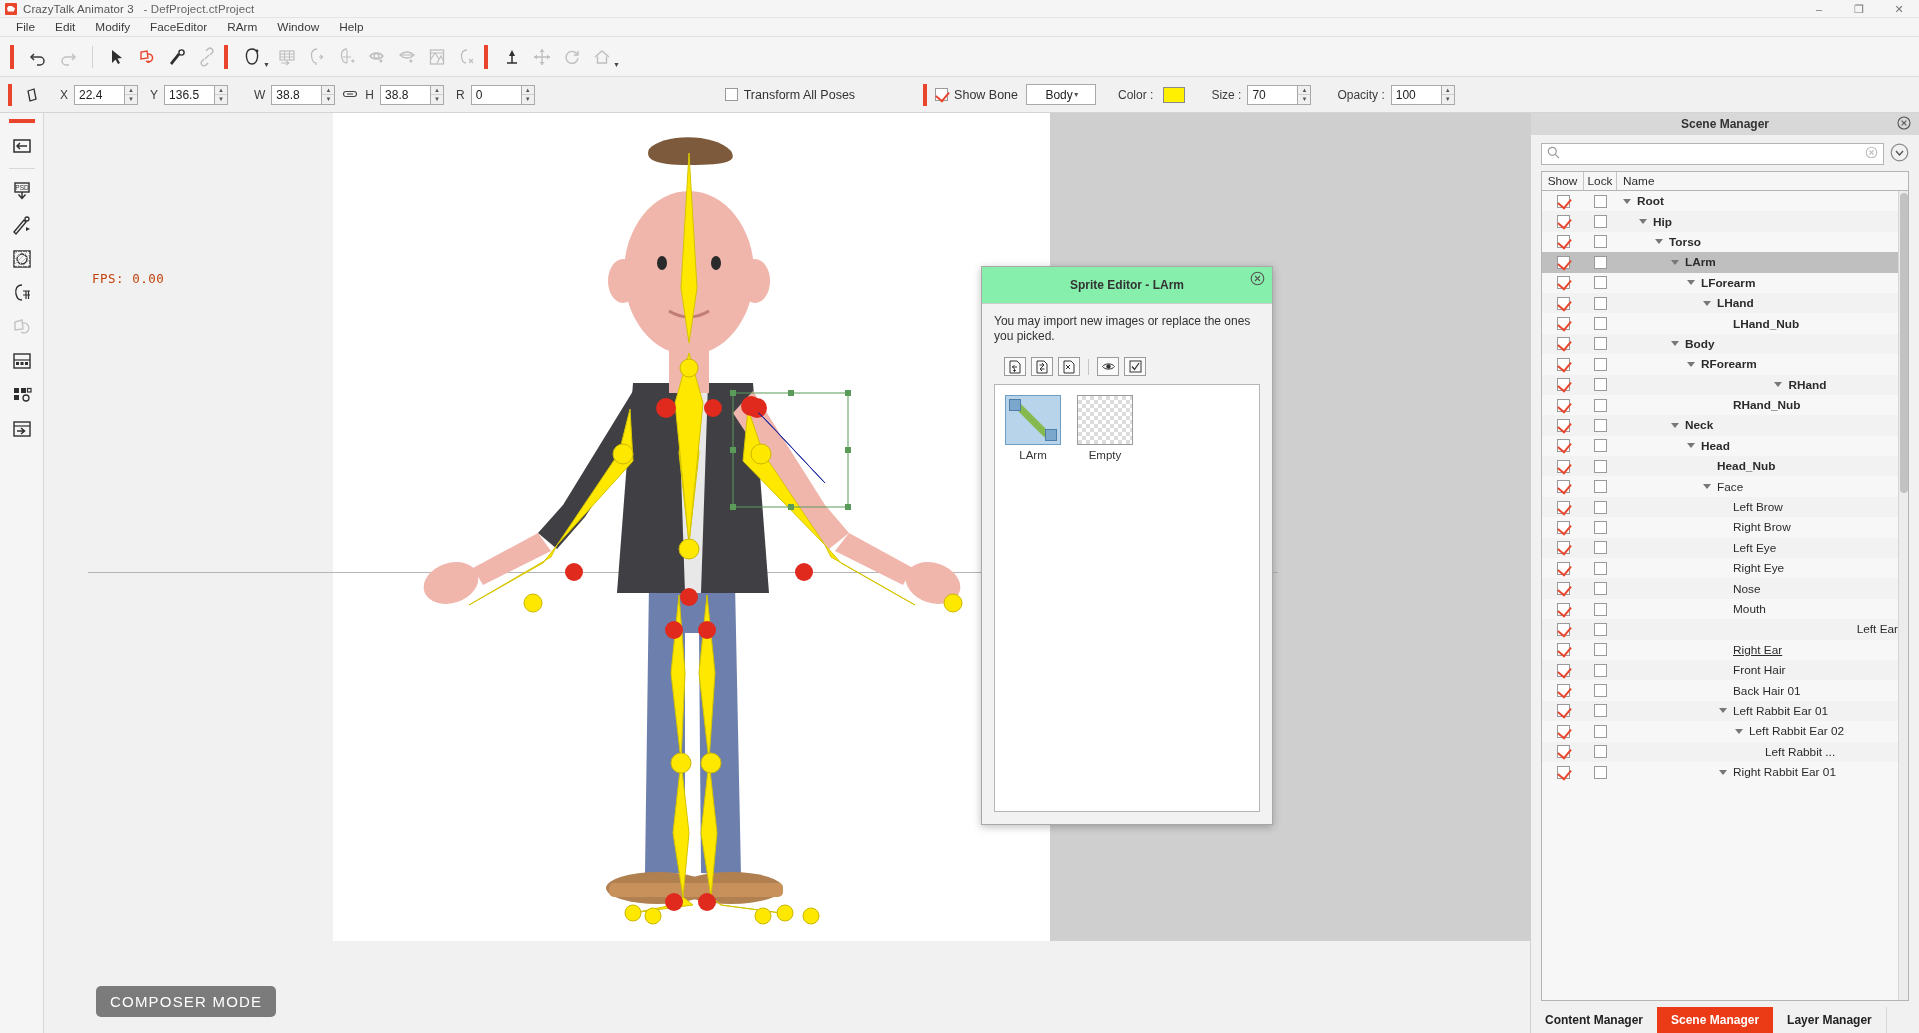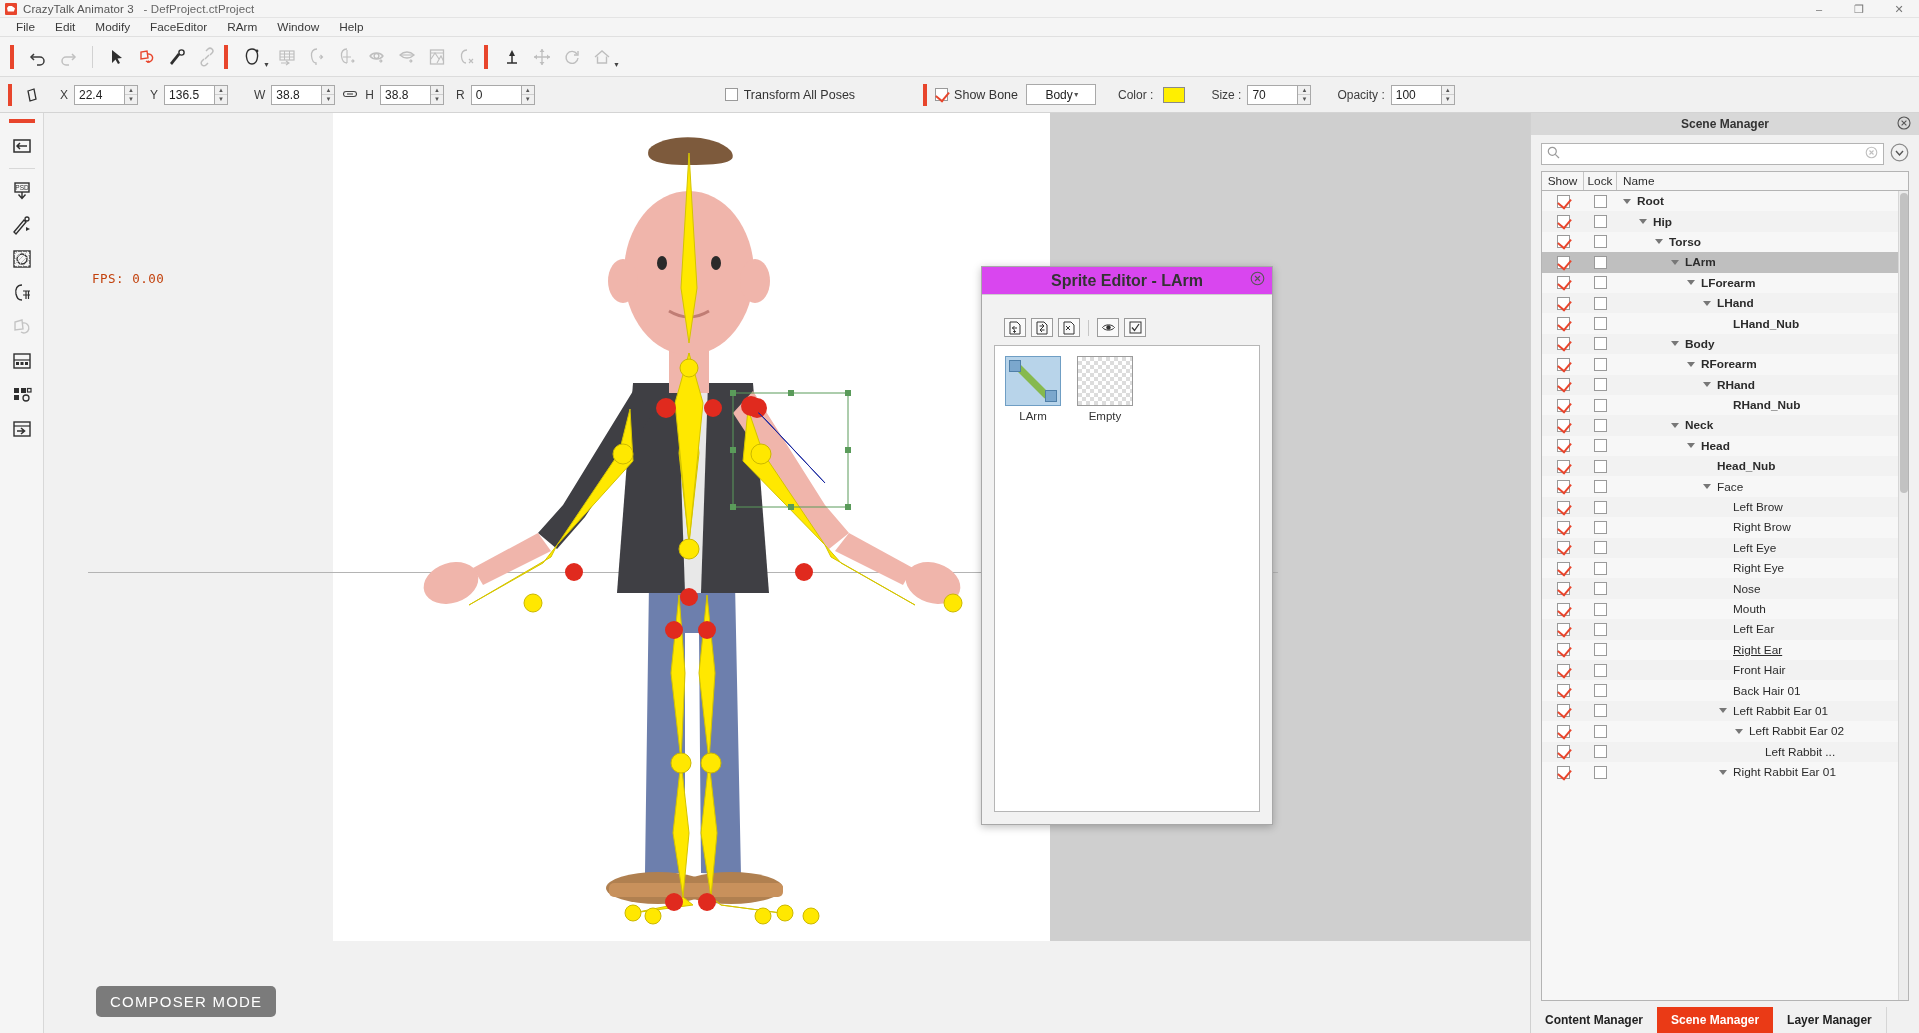--- a/index.html
+++ b/index.html
@@ -107,23 +107,23 @@
   }
   .guide-h { position:absolute; left:44px; top:459px; width:1190px; height:1px;
              background:#b4b4b4; }
 
   
   .dlg {
     position:absolute; left:937px; top:153px; width:292px; height:559px;
     background:#f2f2f2; border:1px solid #a8a8a8; box-shadow:0 2px 8px rgba(0,0,0,.25);
     display:flex; flex-direction:column;
   }
-  .dlg-title { height:28px; background:#d946ef; border-bottom:1px solid #cdcdcd;
+  .dlg-title { height:37px; background:#86efac; border-bottom:1px solid #cdcdcd;
                display:flex; align-items:center; justify-content:center; position:relative;
-               font-size:16px; font-weight:bold; color:#333; }
+               font-size:12px; font-weight:bold; color:#333; }
   .dlg-close { position:absolute; right:7px; top:4px; width:15px;height:15px; }
   .dlg-body { padding:10px 12px 12px 12px; flex:1; display:flex; flex-direction:column; }
   .dlg-desc { font-size:12px; line-height:15px; color:#333; }
   .dlg-tools { display:flex; align-items:center; gap:5px; margin:13px 0 8px 10px; }
   .dt-btn { width:22px;height:19px;border:1px solid #9b9b9b;background:#fafafa;
             display:flex;align-items:center;justify-content:center; }
   .dt-sep { width:1px;height:16px;background:#c6c6c6;margin:0 3px; }
   .sprite-area { flex:1; background:#fff; border:1px solid #b6b6b6; padding:10px;
                  display:flex; gap:16px; align-items:flex-start; }
   .sprite-cell { width:56px; text-align:center; }
@@ -614,20 +614,21 @@
       <div class="dlg-title">
         <span>Sprite Editor - LArm</span>
         <span class="dlg-close">
           <svg width="15" height="15" viewBox="0 0 15 15">
               <circle cx="7.5" cy="7.5" r="6.3" fill="none" stroke="#555" stroke-width="1.1"></circle>
               <path d="M5 5 L10 10 M10 5 L5 10" stroke="#555" stroke-width="1.1"></path>
             </svg>
         </span>
       </div>
       <div class="dlg-body">
+        <div class="dlg-desc">You may import new images or replace the ones you picked.</div>
         <div class="dlg-tools">
           <div class="dt-btn">
             <svg width="14" height="14" viewBox="0 0 14 14">
                 <path d="M2 1 H9 L12 4 V13 H2 Z" fill="none" stroke="#333" stroke-width="1"></path>
                 <path d="M4 7 H9 M6.5 5 L4.5 7 L6.5 9" fill="none" stroke="#333" stroke-width="1"></path>
                 <path d="M5 10.5 H8 M6.5 9 V12" stroke="#333" stroke-width="0.9"></path>
               </svg>
           </div>
           <div class="dt-btn">
             <svg width="14" height="14" viewBox="0 0 14 14">
@@ -827,81 +828,81 @@
               <span class="bold">RForearm</span>
             </div>
           </div>
           <div class="trow">
             <div class="tcell-show">
               <span class="chkbox checked"></span>
             </div>
             <div class="tcell-lock">
               <span class="chkbox"></span>
             </div>
+            <div class="tcell-name" style="padding-left: 86px; justify-content: center;">
+              <span class="tri"></span>
+              <span class="bold">RHand</span>
+            </div>
+          </div>
+          <div class="trow">
+            <div class="tcell-show">
+              <span class="chkbox checked"></span>
+            </div>
+            <div class="tcell-lock">
+              <span class="chkbox"></span>
+            </div>
+            <div class="tcell-name" style="padding-left: 102px;">
+              <span class="tri hidden"></span>
+              <span class="bold">RHand_Nub</span>
+            </div>
+          </div>
+          <div class="trow">
+            <div class="tcell-show">
+              <span class="chkbox checked"></span>
+            </div>
+            <div class="tcell-lock">
+              <span class="chkbox"></span>
+            </div>
+            <div class="tcell-name" style="padding-left: 54px;">
+              <span class="tri"></span>
+              <span class="bold">Neck</span>
+            </div>
+          </div>
+          <div class="trow">
+            <div class="tcell-show">
+              <span class="chkbox checked"></span>
+            </div>
+            <div class="tcell-lock">
+              <span class="chkbox"></span>
+            </div>
+            <div class="tcell-name" style="padding-left: 70px;">
+              <span class="tri"></span>
+              <span class="bold">Head</span>
+            </div>
+          </div>
+          <div class="trow">
+            <div class="tcell-show">
+              <span class="chkbox checked"></span>
+            </div>
+            <div class="tcell-lock">
+              <span class="chkbox"></span>
+            </div>
             <div class="tcell-name" style="padding-left: 86px;">
-              <span class="tri"></span>
-              <span class="bold">RHand</span>
-            </div>
-          </div>
-          <div class="trow">
-            <div class="tcell-show">
-              <span class="chkbox checked"></span>
-            </div>
-            <div class="tcell-lock">
-              <span class="chkbox"></span>
-            </div>
-            <div class="tcell-name" style="padding-left: 102px;">
-              <span class="tri hidden"></span>
-              <span class="bold">RHand_Nub</span>
-            </div>
-          </div>
-          <div class="trow">
-            <div class="tcell-show">
-              <span class="chkbox checked"></span>
-            </div>
-            <div class="tcell-lock">
-              <span class="chkbox"></span>
-            </div>
-            <div class="tcell-name" style="padding-left: 54px;">
-              <span class="tri"></span>
-              <span class="bold">Neck</span>
-            </div>
-          </div>
-          <div class="trow">
-            <div class="tcell-show">
-              <span class="chkbox checked"></span>
-            </div>
-            <div class="tcell-lock">
-              <span class="chkbox"></span>
-            </div>
-            <div class="tcell-name" style="padding-left: 70px;">
-              <span class="tri"></span>
-              <span class="bold">Head</span>
+              <span class="tri hidden"></span>
+              <span class="bold">Head_Nub</span>
             </div>
           </div>
           <div class="trow">
             <div class="tcell-show">
               <span class="chkbox checked"></span>
             </div>
             <div class="tcell-lock">
               <span class="chkbox"></span>
             </div>
             <div class="tcell-name" style="padding-left: 86px;">
-              <span class="tri hidden"></span>
-              <span class="bold">Head_Nub</span>
-            </div>
-          </div>
-          <div class="trow">
-            <div class="tcell-show">
-              <span class="chkbox checked"></span>
-            </div>
-            <div class="tcell-lock">
-              <span class="chkbox"></span>
-            </div>
-            <div class="tcell-name" style="padding-left: 86px;">
               <span class="tri"></span>
               <span>Face</span>
             </div>
           </div>
           <div class="trow">
             <div class="tcell-show">
               <span class="chkbox checked"></span>
             </div>
             <div class="tcell-lock">
               <span class="chkbox"></span>
@@ -971,21 +972,21 @@
               <span>Mouth</span>
             </div>
           </div>
           <div class="trow">
             <div class="tcell-show">
               <span class="chkbox checked"></span>
             </div>
             <div class="tcell-lock">
               <span class="chkbox"></span>
             </div>
-            <div class="tcell-name" style="padding-left: 102px;">
+            <div class="tcell-name" style="padding-left: 102px; justify-content: flex-end;">
               <span class="tri hidden"></span>
               <span>Left Ear</span>
             </div>
           </div>
           <div class="trow">
             <div class="tcell-show">
               <span class="chkbox checked"></span>
             </div>
             <div class="tcell-lock">
               <span class="chkbox"></span>

